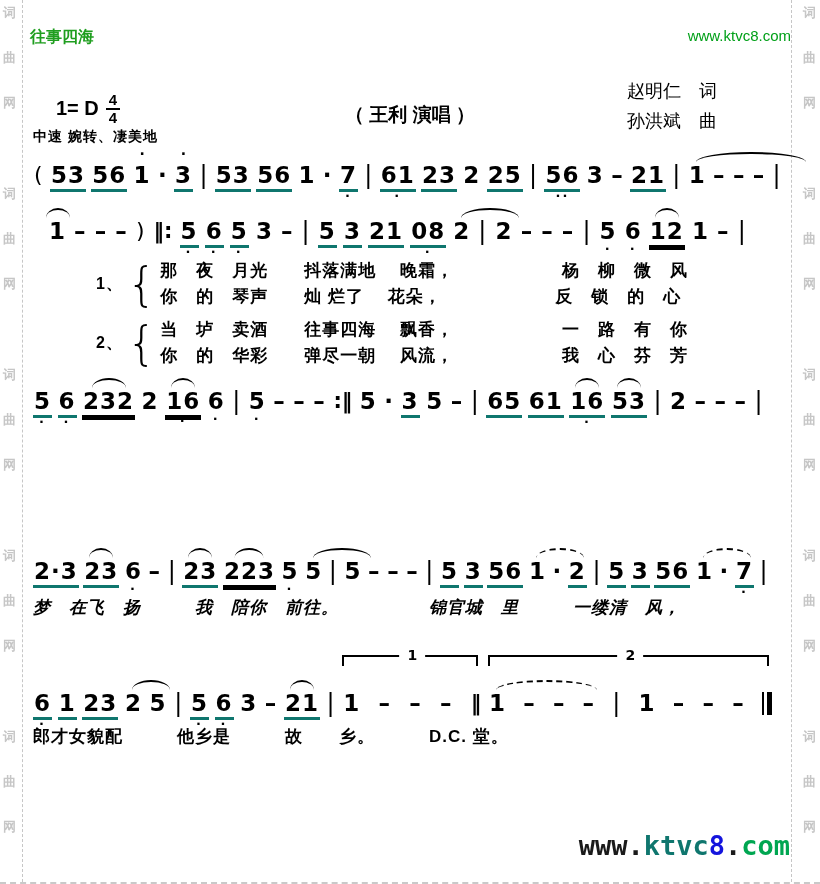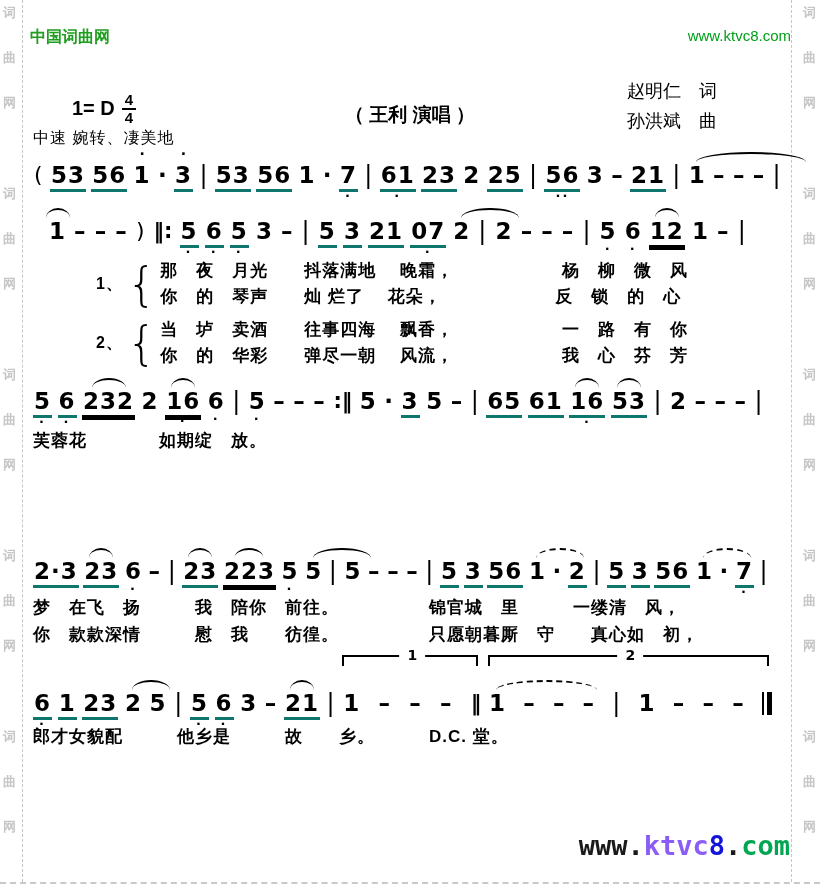--- a/index.html
+++ b/index.html
@@ -12,25 +12,25 @@
   .rail-right{right:0;}
   .rail .wm{position:absolute;font-size:13px;color:#c6c6c6;font-weight:600;}
   .vdash{position:absolute;top:0;bottom:0;width:0;border-left:1px dashed #c6c6c6;}
   
   .site-left{position:absolute;left:30px;top:27px;font-size:16px;font-weight:700;color:#1f9e1f;cursor:pointer;}
   .site-right{position:absolute;right:29px;top:27px;font-size:15px;color:#00a018;cursor:pointer;}
   .title{position:absolute;left:0;right:0;top:46px;margin:0;text-align:center;
          font-size:46px;font-weight:700;letter-spacing:3px;color:#801414;}
   .subtitle{position:absolute;left:0;right:0;top:102px;text-align:center;font-size:19px;font-weight:700;}
   .credits{position:absolute;left:627px;top:76px;font-size:18px;line-height:30px;font-weight:500;}
-  .keysig{position:absolute;left:56px;top:92px;font-size:20px;font-weight:700;display:flex;align-items:center;margin-left:16px;}
+  .keysig{position:absolute;left:56px;top:92px;font-size:20px;font-weight:700;display:flex;align-items:center;}
   .frac{display:inline-flex;flex-direction:column;margin-left:7px;font-size:15px;line-height:1.05;text-align:center;}
   .frac .fn{border-bottom:2px solid #000;padding:0 3px;}
   .frac .fd{padding:0 3px;}
-  .tempo{position:absolute;left:33px;top:128px;font-size:16px;font-weight:400;letter-spacing:1px;}
+  .tempo{position:absolute;left:33px;top:128px;font-size:14px;font-weight:700;letter-spacing:1px;}
   
   .system{position:absolute;display:flex;justify-content:space-between;align-items:flex-start;}
   #sys1{left:33px;top:149px;width:750px;}
   #sys2{left:48px;top:205px;width:700px;}
   #sys3{left:33px;top:375px;width:732px;}
   #sys4{left:33px;top:545px;width:737px;}
   #sys5{left:33px;top:677px;width:740px;}
   .nc{display:inline-flex;flex-direction:column;align-items:center;position:relative;
       font-family:"DejaVu Sans",sans-serif;}
   .nc .hi{height:13px;line-height:11px;font-size:14px;font-weight:700;position:relative;min-width:6px;text-align:center;}
@@ -55,21 +55,21 @@
        padding:0 8px;font-size:14px;font-weight:700;font-family:"DejaVu Sans",sans-serif;}
   
   .lyrics{position:absolute;font-size:17px;font-weight:600;letter-spacing:1px;white-space:pre;}
   #block1{left:96px;top:258px;}
   .verse{display:flex;align-items:center;margin-bottom:7px;}
   .vmark{font-size:16px;font-weight:600;margin-right:1px;}
   .vbrace{font-size:46px;font-weight:300;line-height:44px;margin:0 3px;font-family:"DejaVu Sans",sans-serif;}
   .verse .row{line-height:26px;}
   #block2{left:33px;top:427px;}
   #block2 .row{line-height:27.5px;}
-  #block3{left:33px;top:594px;}
+  #block3{left:33px;top:594px;font-style:italic;}
   #block3 .row{line-height:27px;}
   #block4{left:33px;top:724px;}
   #block4 .row{line-height:26px;}
   
   .logo{position:absolute;right:30px;top:830px;font-family:"DejaVu Sans Mono",monospace;
         font-size:27px;font-weight:700;letter-spacing:0;cursor:pointer;}
 </style>
 </head>
 <body>
 
@@ -105,21 +105,21 @@
       <span class="wm" style="top: 547px; left: 3px;">词</span>
       <span class="wm" style="top: 592px; left: 3px;">曲</span>
       <span class="wm" style="top: 637px; left: 3px;">网</span>
       <span class="wm" style="top: 728px; left: 3px;">词</span>
       <span class="wm" style="top: 773px; left: 3px;">曲</span>
       <span class="wm" style="top: 818px; left: 3px;">网</span>
     </div>
   <div class="vdash" style="left:22px;"></div>
   <div class="vdash" style="left:791px;"></div>
 
-  <div class="site-left">中国词曲网</div>
+  <div class="site-left">往事四海</div>
   <div class="site-right">www.ktvc8.com</div>
 
   <div class="subtitle">（ 王利 演唱 ）</div>
 
   <div class="credits">
     <div>赵明仁　词</div>
     <div>孙洪斌　曲</div>
   </div>
 
   <div class="keysig">
@@ -348,21 +348,21 @@
         <span class="t">3</span>
         <span class="lo"></span>
       </span>
       <span class="nc u1">
         <span class="hi"></span>
         <span class="t">21</span>
         <span class="lo"></span>
       </span>
       <span class="nc u1">
         <span class="hi"></span>
-        <span class="t">07</span>
+        <span class="t">08</span>
         <span class="lo">·</span>
       </span>
       <span class="nc">
         <span class="hi">
           <i class="arc aL" style="width: 58px;"></i>
         </span>
         <span class="t">2</span>
         <span class="lo"></span>
       </span>
       <span class="nc bar">
@@ -572,21 +572,21 @@
         <span class="hi"></span>
         <span class="t">–</span>
         <span class="lo"></span>
       </span>
       <span class="nc bar">
         <span class="hi"></span>
         <span class="t">|</span>
         <span class="lo"></span>
       </span>
     </div>
-  <div class="lyrics" id="block2"><div class="row">芙蓉花　　　　如期绽　放。</div></div>
+  <div class="lyrics" id="block2"></div>
   <div class="system" id="sys4">
       <span class="nc u1">
         <span class="hi"></span>
         <span class="t">2·3</span>
         <span class="lo"></span>
       </span>
       <span class="nc u1">
         <span class="hi">
           <i class="arc" style="width: 24px;"></i>
         </span>
@@ -732,21 +732,21 @@
         <span class="hi"></span>
         <span class="t">7</span>
         <span class="lo">·</span>
       </span>
       <span class="nc bar">
         <span class="hi"></span>
         <span class="t">|</span>
         <span class="lo"></span>
       </span>
     </div>
-  <div class="lyrics" id="block3"><div class="row">梦　在飞　扬　　　我　陪你　前往。　　　　　锦官城　里　　　一缕清　风，</div><div class="row">你　款款深情　　　慰　我　　彷徨。　　　　　只愿朝暮厮　守　　真心如　初，</div></div>
+  <div class="lyrics" id="block3"><div class="row">梦　在飞　扬　　　我　陪你　前往。　　　　　锦官城　里　　　一缕清　风，</div></div>
   <div class="system" id="sys5">
       <span class="nc u1">
         <span class="hi"></span>
         <span class="t">6</span>
         <span class="lo">·</span>
       </span>
       <span class="nc u1">
         <span class="hi"></span>
         <span class="t">1</span>
         <span class="lo"></span>
@@ -889,14 +889,14 @@
           <span class="t">
             <i style="width: 2px;"></i>
             <i style="width: 5px;"></i>
           </span>
           <span class="lo"></span>
         </span>
       </div>
     </div>
   <div class="lyrics" id="block4"><div class="row">郎才女貌配　　　他乡是　　　故　　乡。　　　D.C. 堂。</div></div>
 
-  <div class="logo" id="logo"><span style="color: rgb(26, 26, 26);">www.</span><span style="color: #8b5cf6;">ktvc</span><span style="color: rgb(20, 20, 221);">8</span><span style="color: rgb(26, 26, 26);">.</span><span style="color: rgb(0, 166, 81);">com</span></div>
+  <div class="logo" id="logo"><span style="color: rgb(26, 26, 26);">www.</span><span style="color: #0f766e;">ktvc</span><span style="color: rgb(20, 20, 221);">8</span><span style="color: rgb(26, 26, 26);">.</span><span style="color: rgb(0, 166, 81);">com</span></div>
 </div>
 
 </body></html>

